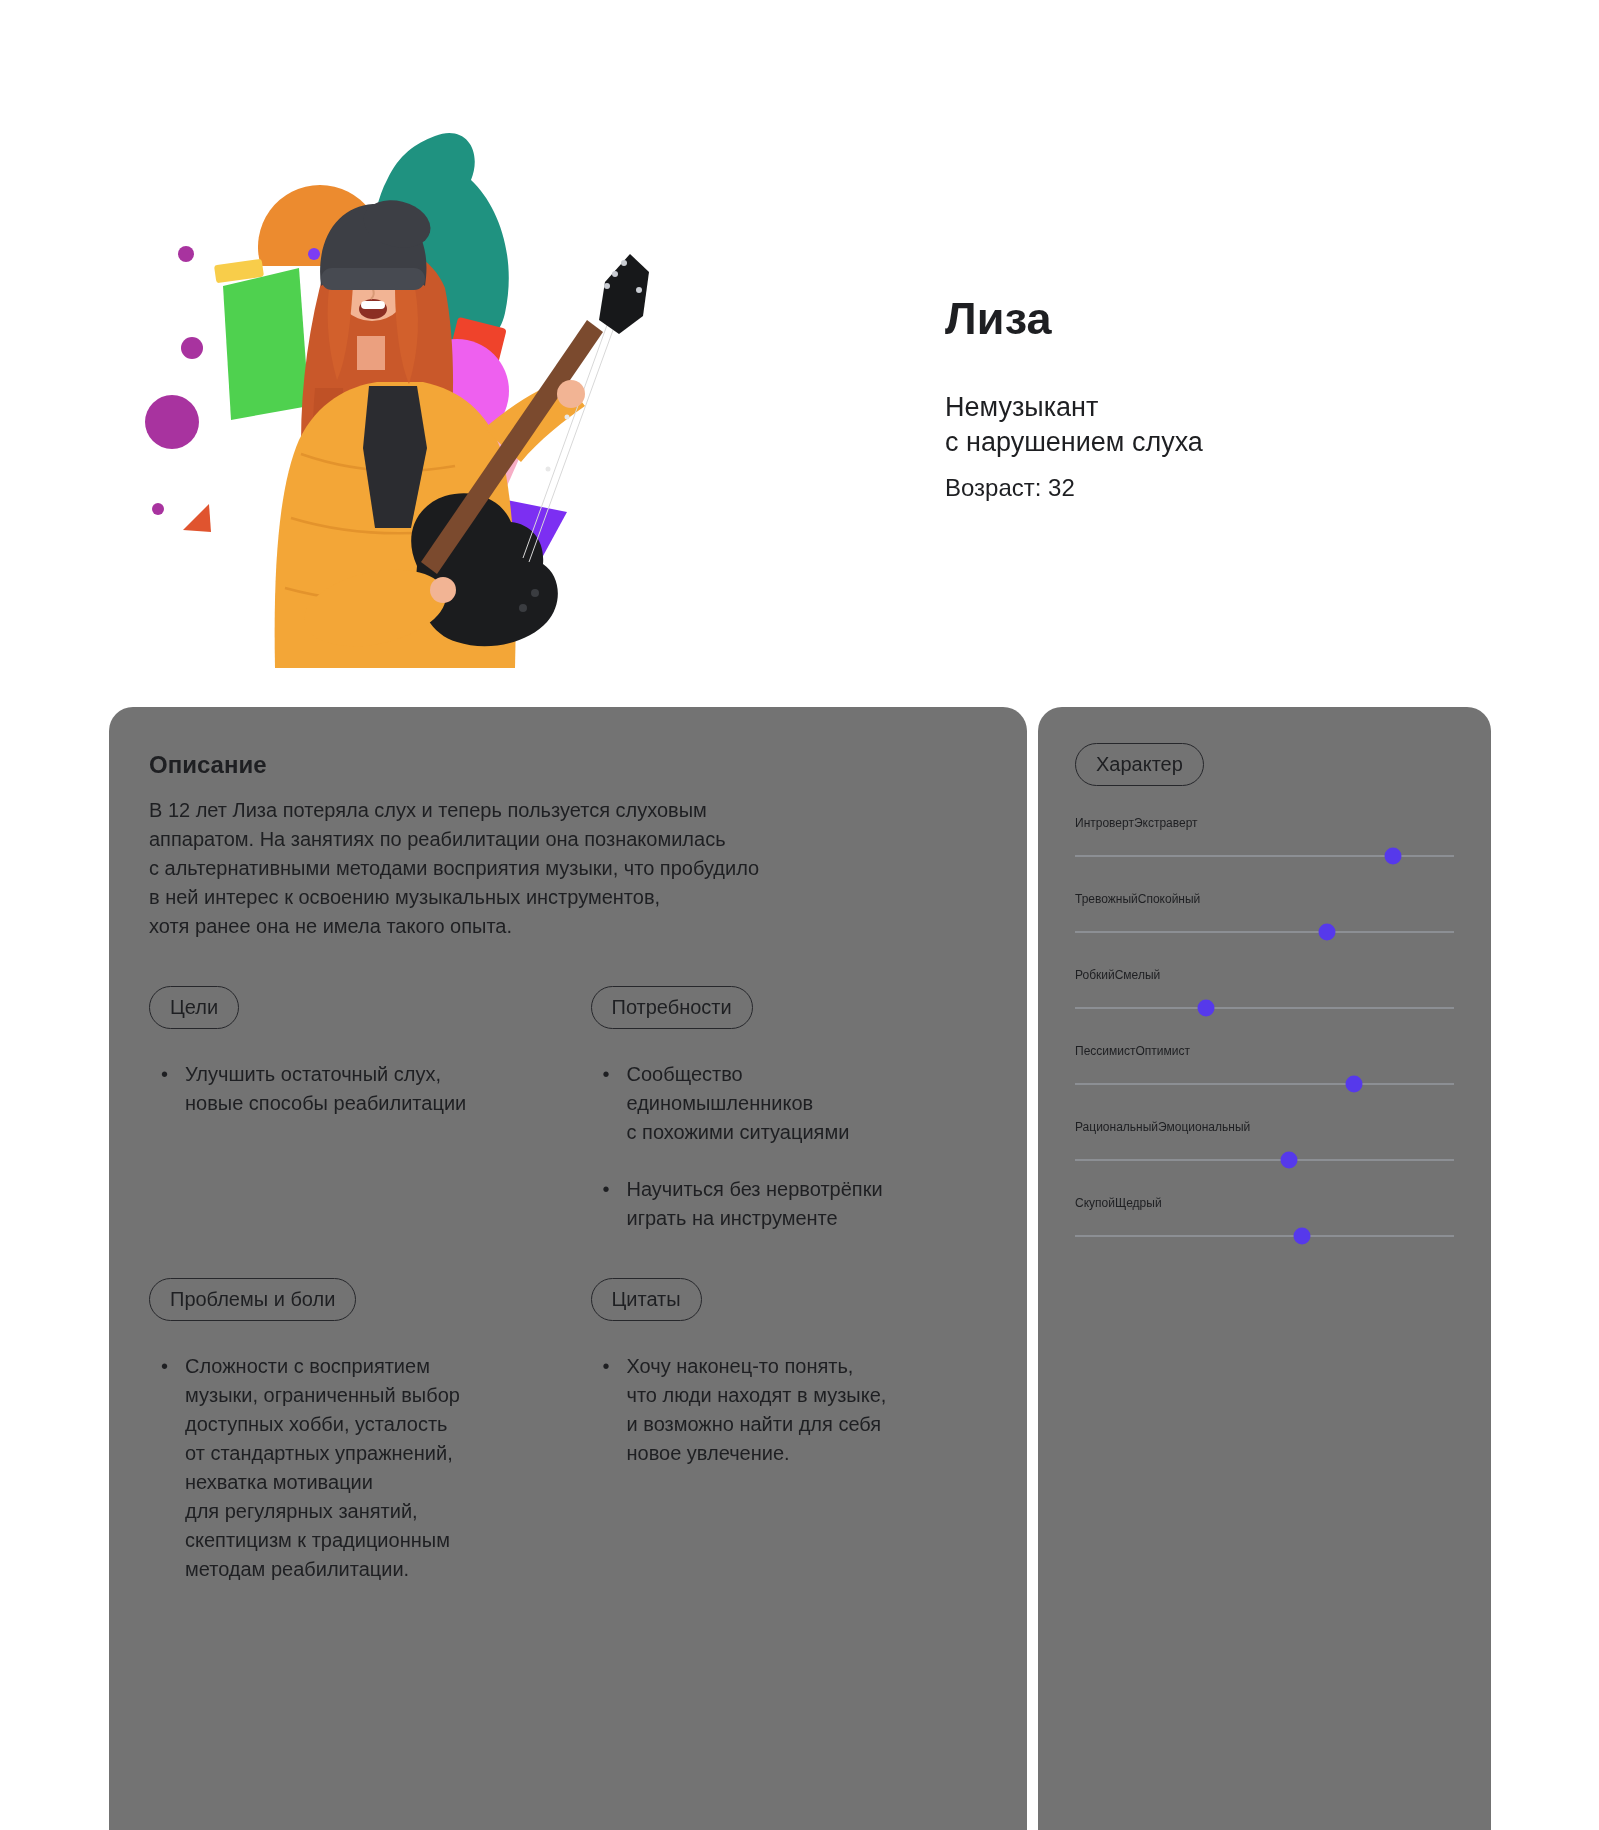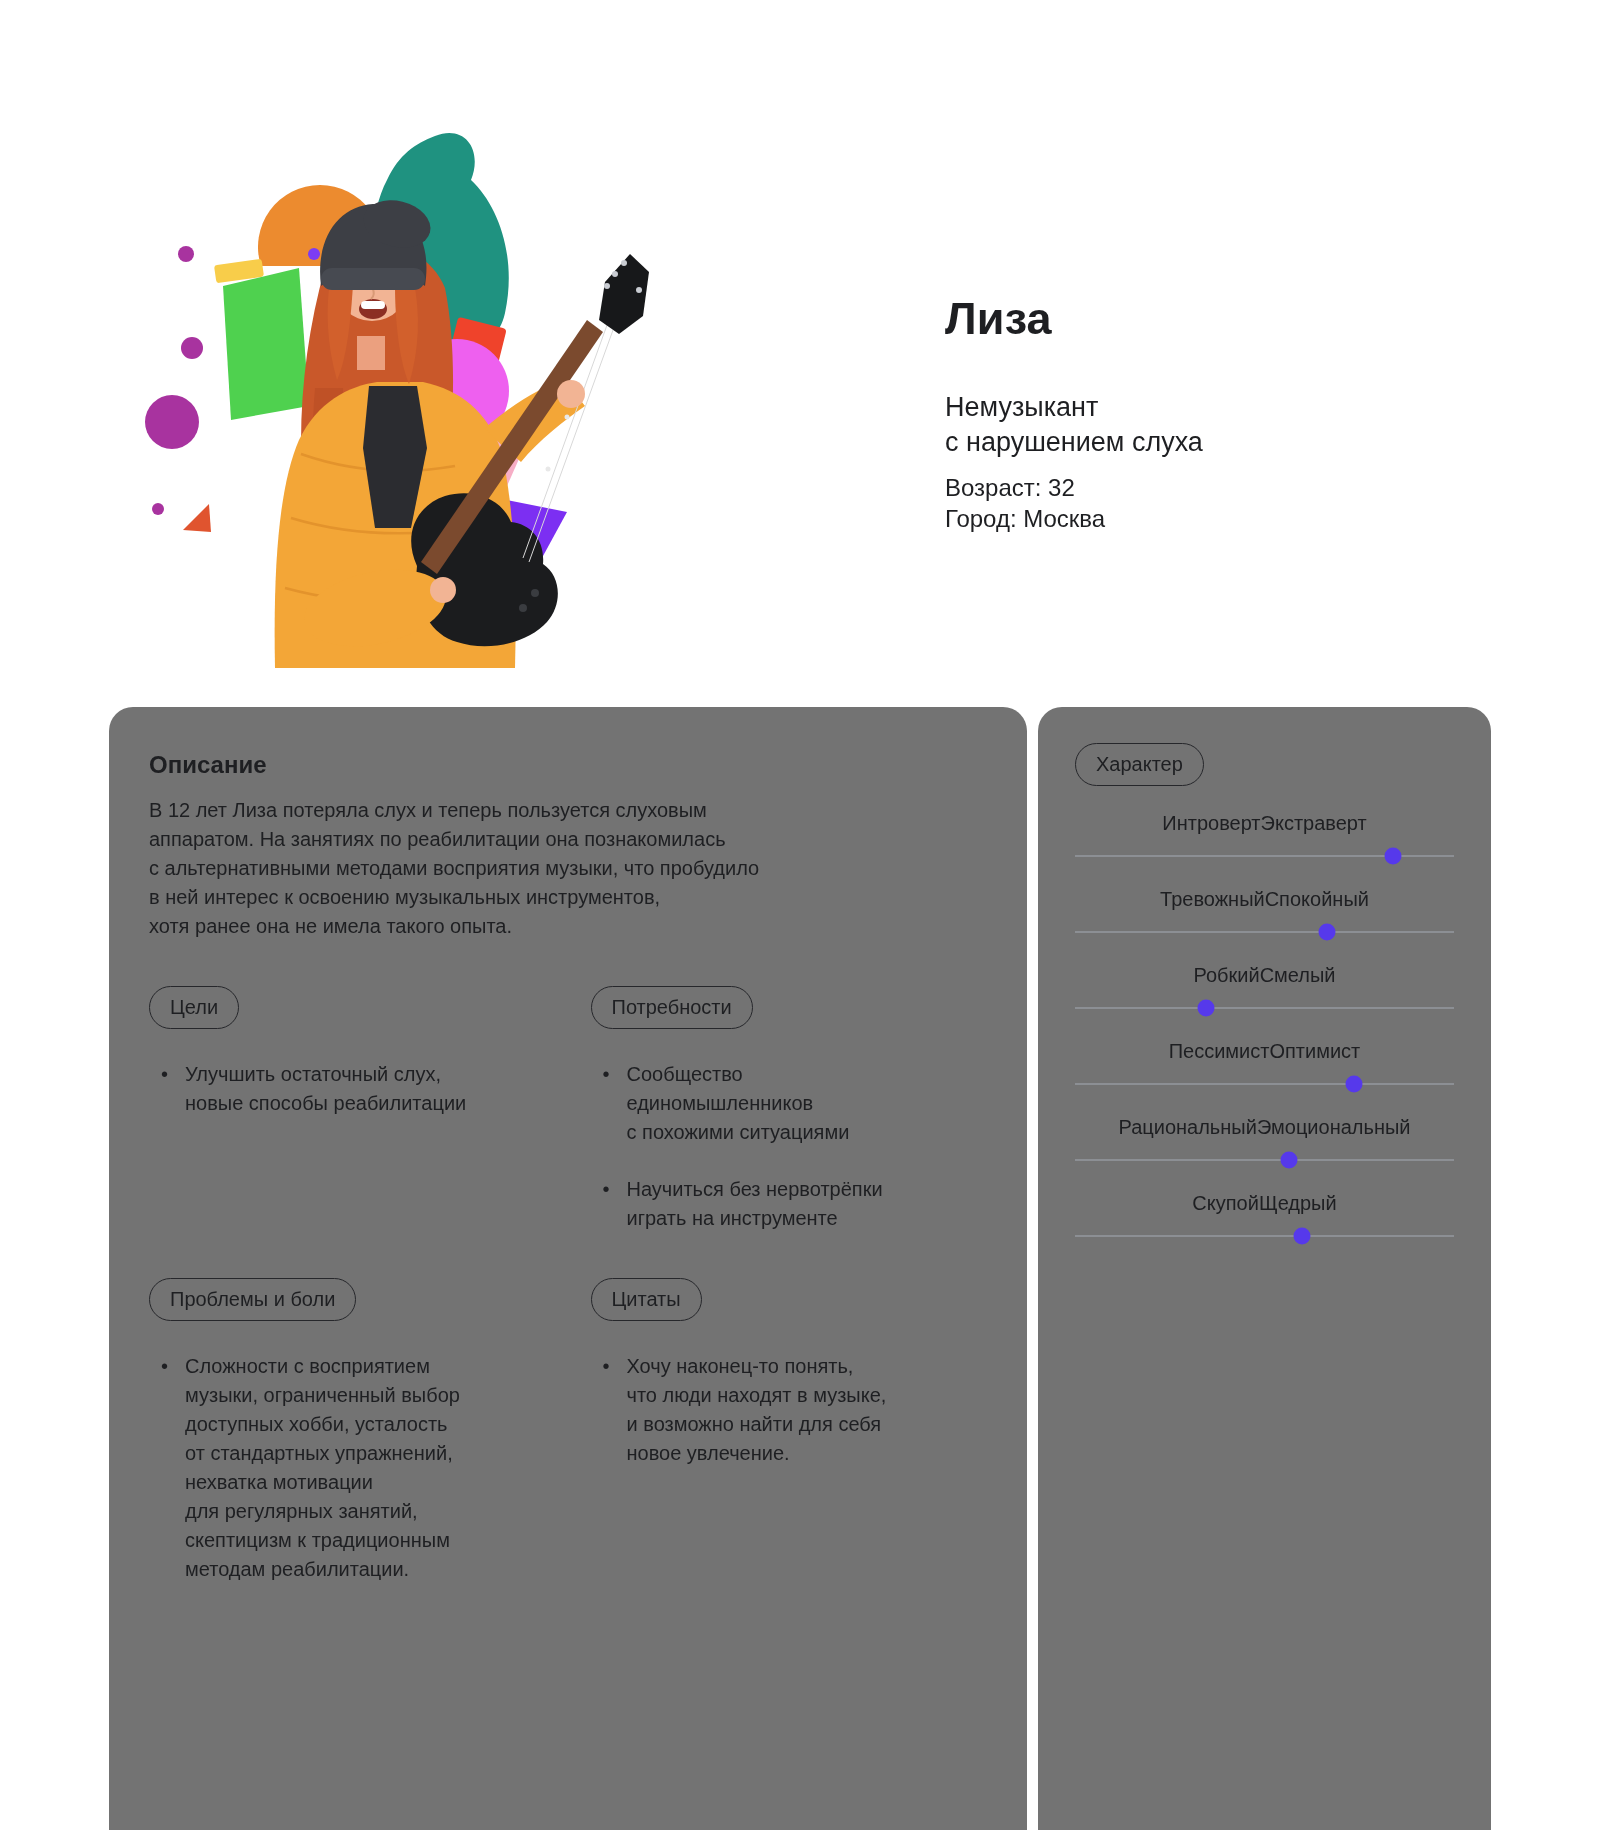--- a/index.html
+++ b/index.html
@@ -28,21 +28,21 @@
 
   .sections { margin-top:45px; display:grid; grid-template-columns:1fr 1fr; column-gap:48px; row-gap:85px;gap:45px; }
   .section ul { margin-top:31px; list-style:none; }
   .section li { position:relative; padding-left:36px; font-size:20px; line-height:29px; white-space:pre-line; }
   .section li + li { margin-top:28px; }
   .section li::before { content:"•"; position:absolute; left:12px; top:0; }
 
   
   .scales { margin-top:24px; }
   .scale-row { margin-bottom:29px; }
-  .scale-labels { display:flex; justify-content:center; font-size:20px; line-height:27px;margin-top:24px; }
+  .scale-labels { display:flex; justify-content:flex-start; font-size:12px; line-height:27px;margin-top:24px; }
   .scale-track { position:relative; margin-top:18px; height:2px; background:#8c8f94; }
   .scale-dot { position:absolute; top:50%; width:17px; height:17px; border-radius:50%;
                transform:translate(-50%,-50%); background:#5639eb; }
 </style>
 </head>
 <body>
 
 <div class="page">
 
   <svg class="hero-art" viewBox="0 0 670 580" aria-hidden="true">
@@ -107,21 +107,20 @@
       <circle cx="318" cy="502" r="13" fill="#f2b494"></circle>
     </g>
   </svg>
 
   <div class="hero-info">
     <h1 class="persona-name">Лиза</h1>
     <div class="persona-role">Немузыкант
 с нарушением слуха</div>
     <div class="persona-meta">
       <div>Возраст: 32</div>
-      <div>Город: Москва</div>
     </div>
   </div>
 
   <div class="cards">
 
     <div class="card card-left">
       <h2 class="desc-title">Описание</h2>
       <p class="desc-text">В 12 лет Лиза потеряла слух и теперь пользуется слуховым
 аппаратом. На занятиях по реабилитации она познакомилась
 с альтернативными методами восприятия музыки, что пробудило

